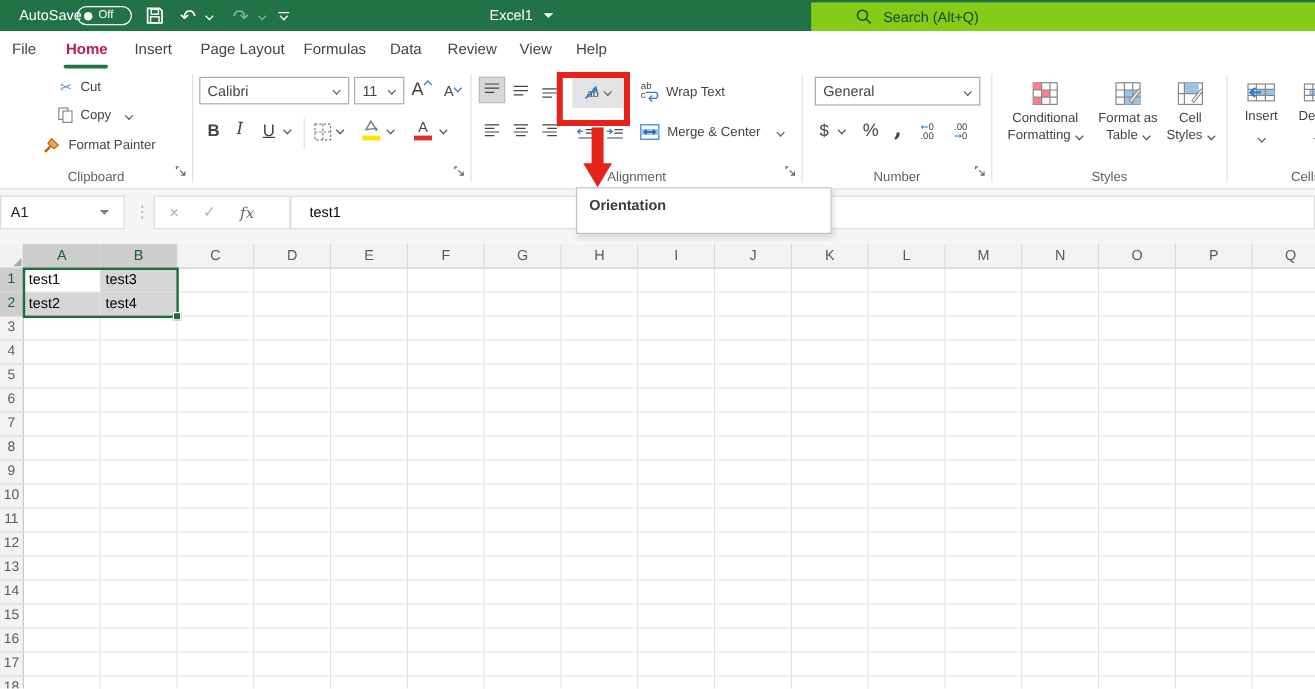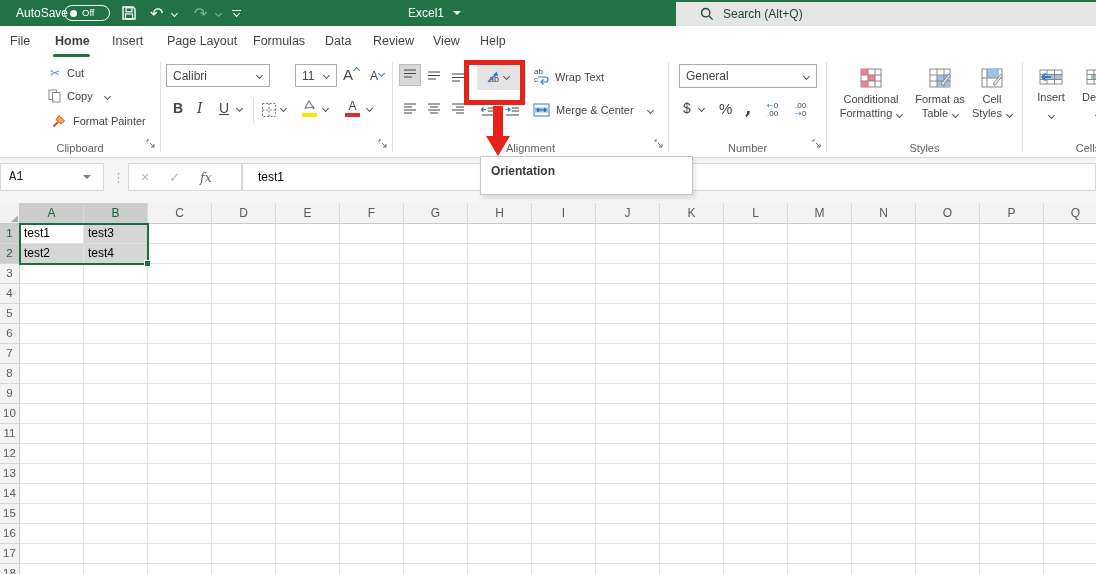--- a/index.html
+++ b/index.html
@@ -15,29 +15,29 @@
   .autosave-state { color:#fff; font-size:9.5px; margin-left:5px; line-height:14px;text-align:center; }
   .tb-icon { position:absolute; top:0; height:26px; display:flex; align-items:center; }
   .undo-glyph { font-family:"DejaVu Sans",sans-serif; font-size:16px; color:#fff; }
   .redo-glyph { font-family:"DejaVu Sans",sans-serif; font-size:16px; color:rgba(255,255,255,.45); }
   .chev { display:inline-block; width:5px; height:5px; border-right:1.3px solid #555; border-bottom:1.3px solid #555; transform:rotate(45deg); }
   .chev.white { border-color:#fff; }
   .chev.dim { border-color:rgba(255,255,255,.45); }
   .chev.blue { border-color:#2B7CD3; }
   .tri-down { display:inline-block; width:0; height:0; border-left:4px solid transparent; border-right:4px solid transparent; border-top:4px solid #fff; }
   .qat-line { display:block; width:9px; border-top:1.6px solid #fff; margin-bottom:2px; }
-  .searchbar { position:absolute; left:676px; top:2px; width:420px; height:24px; background:#e5e5e5; display:flex; align-items:center; }
+  .searchbar { position:absolute; left:676px; top:2px; width:420px; height:24px; background:#84cc16; display:flex; align-items:center;padding-left:13px; }
   .searchbar input { border:none; background:transparent; outline:none; color:#1C4630; font-size:12px; width:330px;
     font-family:"Liberation Sans","DejaVu Sans",sans-serif; }
   .searchbar input::placeholder { color:#1C4630; opacity:1; }
 
   
   .tabrow { position:absolute; left:0; top:26px; width:1096px; height:32px; background:#fff; }
   .tab { position:absolute; top:8px; font-size:12.5px; color:#444; cursor:default; }
-  .tab.active { color:#404040; font-weight:700; }
+  .tab.active { color:#be185d; font-weight:700; }
   .tab-underline { position:absolute; top:28px; height:3px; background:#217346; border-radius:2px; }
 
   
   .ribbon { position:absolute; left:0; top:58px; width:1096px; height:100px; background:#fff; border-bottom:1px solid #D5D5D5; }
   .group { position:absolute; top:0; height:99px; }
   .gsep { position:absolute; top:4px; height:90px; width:1px; background:#E1E1E1; }
   .group-label { position:absolute; bottom:3px; left:0; right:0; text-align:center; font-size:11px; color:#605E5C; }
   .launcher { position:absolute; right:5px; bottom:5px; }
   .rlabel { font-size:11px; color:#444; }
   .icon-btn { position:absolute; display:flex; align-items:center; justify-content:center; }
@@ -54,21 +54,21 @@
   .dec-ic { position:absolute; display:flex; flex-direction:column; align-items:center; line-height:8px; }
   .dec-ic span { font-size:8px; color:#444; }
   .dec-arrow { font-family:"DejaVu Sans",sans-serif; color:#2B7CD3; font-size:8px; }
   .orient-btn { position:absolute; left:84px; top:5px; width:44px; height:27px; background:#E3E3E3; display:flex; align-items:center; justify-content:center; gap:5px; }
   .ab-small { font-size:9px; color:#444; }
 
   
   .formulabar { position:absolute; left:0; top:158px; width:1096px; height:45px; background:#F5F5F5; }
   .namebox { position:absolute; left:0; top:5px; width:104px; height:28px; background:#fff; border:1px solid #DADADA; display:flex; align-items:center; }
   .namebox input { border:none; outline:none; width:70px; padding-left:8px; font-size:12px; color:#222;
-    font-family:Liberation Mono, monospace; background:transparent; }
+    font-family:Liberation Sans, sans-serif; background:transparent; }
   .nb-tri { display:inline-block; width:0; height:0; border-left:4px solid transparent; border-right:4px solid transparent; border-top:4px solid #808080; }
   .fb-dots { position:absolute; left:112px; top:5px; height:28px; display:flex; align-items:center; color:#A6A6A6; font-size:13px; font-family:"DejaVu Sans",sans-serif; }
   .fxbox { position:absolute; left:128px; top:5px; width:114px; height:28px; background:#fff; border:1px solid #DADADA; display:flex; align-items:center; }
   .fx-cancel { color:#B3B3B3; font-size:14px; margin-left:12px; }
   .fx-enter { color:#B3B3B3; font-size:13px; margin-left:20px; font-family:"DejaVu Sans",sans-serif; }
   .fx-fx { color:#666; font-size:12.5px; margin-left:20px; font-family:"DejaVu Serif",serif; font-style:italic; }
   .fbox { position:absolute; left:242px; top:5px; width:854px; height:28px; background:#fff; border:1px solid #DADADA; display:flex; align-items:center; }
   .fbox input { border:none; outline:none; width:800px; padding-left:15px; font-size:12px; color:#000;
     font-family:"Liberation Sans","DejaVu Sans",sans-serif; background:transparent; }
 
@@ -168,38 +168,38 @@
         <span class="rlabel">Cut</span>
       </div>
       <div class="icon-btn" style="left:48px; top:31px; gap:6px">
         <svg width="13" height="14" viewBox="0 0 13 14">
           <rect x="1" y="1" width="7.5" height="9.5" fill="#fff" stroke="#8A8A8A"></rect>
           <rect x="4.5" y="3.5" width="7.5" height="9.5" fill="#fff" stroke="#8A8A8A"></rect>
         </svg>
         <span class="rlabel">Copy</span>
         <span class="chev" style="margin-left:6px"></span>
       </div>
-      <div class="icon-btn" style="left:52px; top:55px; gap:6px">
+      <div class="icon-btn" style="left:36px; top:55px; gap:6px">
         <svg width="15" height="15" viewBox="0 0 15 15">
           <path d="M1.5 13.5 L6 9" stroke="#C55A11" stroke-width="2"></path>
           <path d="M7 2.5 L12.5 8 L9 11 L4 6.5 Z" fill="#F2A654" stroke="#C55A11"></path>
         </svg>
         <span class="rlabel">Format Painter</span>
       </div>
       <div class="group-label">Clipboard</div>
       <div class="launcher">
         <svg width="9" height="9" viewBox="0 0 9 9">
           <path d="M1 3 V1 H3 M4 4 L8 8 M8 5 V8 H5" fill="none" stroke="#666"></path>
         </svg>
       </div>
     </div>
     <div class="gsep" style="left:160px"></div>
 
     <div class="group" style="left:161px; width:231px">
-      <div class="combo" style="left:5px; top:6px; width:104px; height:23px">
+      <div class="combo" style="left:5px; top:6px; width:125px; height:23px">
         <span class="rlabel">Calibri</span>
         <span class="chev"></span>
       </div>
       <div class="combo" style="left:134px; top:6px; width:42px; height:23px">
         <span class="rlabel">11</span>
         <span class="chev"></span>
       </div>
       <div class="icon-btn" style="left:182px; top:8px">
         <span class="letterA" style="font-size:15px">A</span>
         <span class="chev blue" style="transform:rotate(-135deg); margin-left:1px; margin-bottom:8px"></span>

